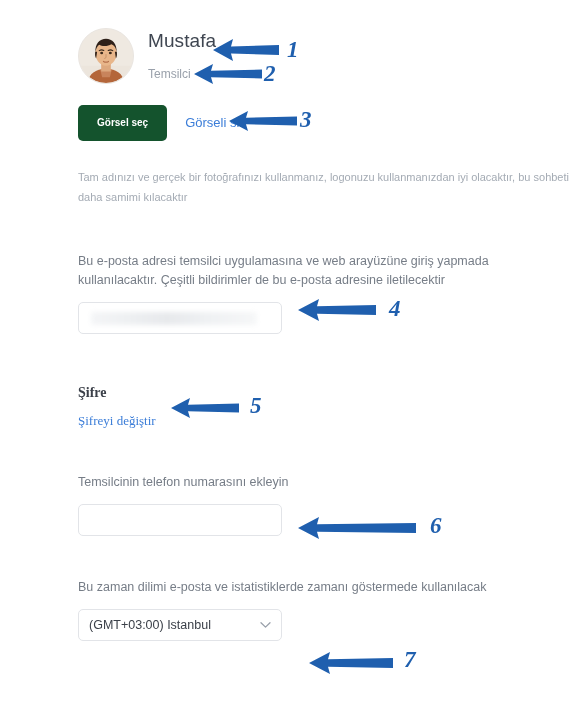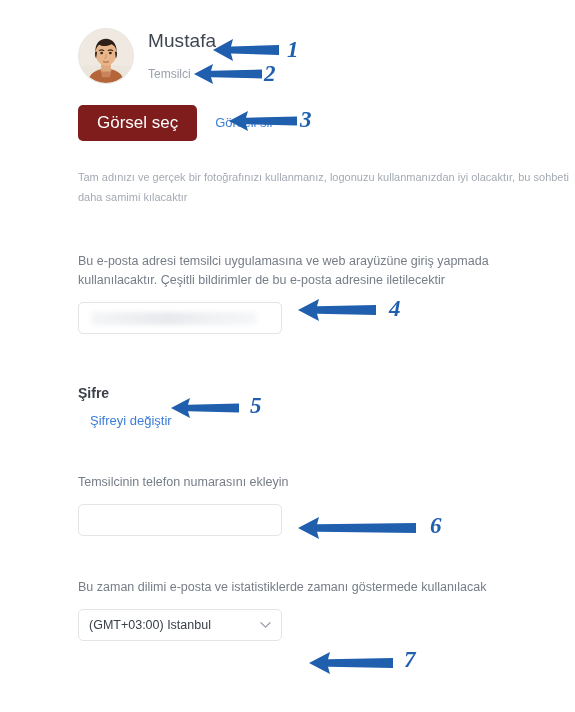--- a/index.html
+++ b/index.html
@@ -67,24 +67,24 @@
   }
 
   
   .btn-row {
     display: flex;
     align-items: center;
     margin-top: 21px;
     gap: 18px;
   }
   .btn-green {
-    background: #7f1d1d;
+    background: #14532d;
     color: #ffffff;
-    font-size: 17px;
-    font-weight: normal;
+    font-size: 10px;
+    font-weight: bold;
     border: none;
     border-radius: 5px;
     padding: 10px 19px 11px 19px;
     cursor: pointer;
     line-height: 15px;
     font-family: inherit;
   }
   .link-blue {
     color: #3b7dd8;
     font-size: 13px;
@@ -246,23 +246,23 @@
 
     <div class="hint">Tam adınızı ve gerçek bir fotoğrafınızı kullanmanız, logonuzu kullanmanızdan iyi olacaktır, bu sohbeti daha samimi kılacaktır</div>
 
     <div class="section" style="margin-top:45px;">
       <div class="section-desc">Bu e-posta adresi temsilci uygulamasına ve web arayüzüne giriş yapmada kullanılacaktır. Çeşitli bildirimler de bu e-posta adresine iletilecektir</div>
       <div class="field redacted">
         <div class="redact-bar"></div>
       </div>
     </div>
 
-    <div class="section" style="margin-top:49px;">
+    <div class="section" style="margin-top:49px;font-family:Liberation Serif, serif;">
       <div class="section-title">Şifre</div>
-      <a class="link-blue" href="#" style="display:inline-block;margin-top:10px;margin-left:12px;">Şifreyi değiştir</a>
+      <a class="link-blue" href="#" style="display:inline-block;margin-top:10px;">Şifreyi değiştir</a>
     </div>
 
     <div class="section" style="margin-top:44px;">
       <div class="section-desc">Temsilcinin telefon numarasını ekleyin</div>
       <input class="field" type="text" value="" placeholder="" style="">
     </div>
 
     <div class="section" style="margin-top:42px;">
       <div class="section-desc">Bu zaman dilimi e-posta ve istatistiklerde zamanı göstermede kullanılacak</div>
       <div class="select-wrap">

